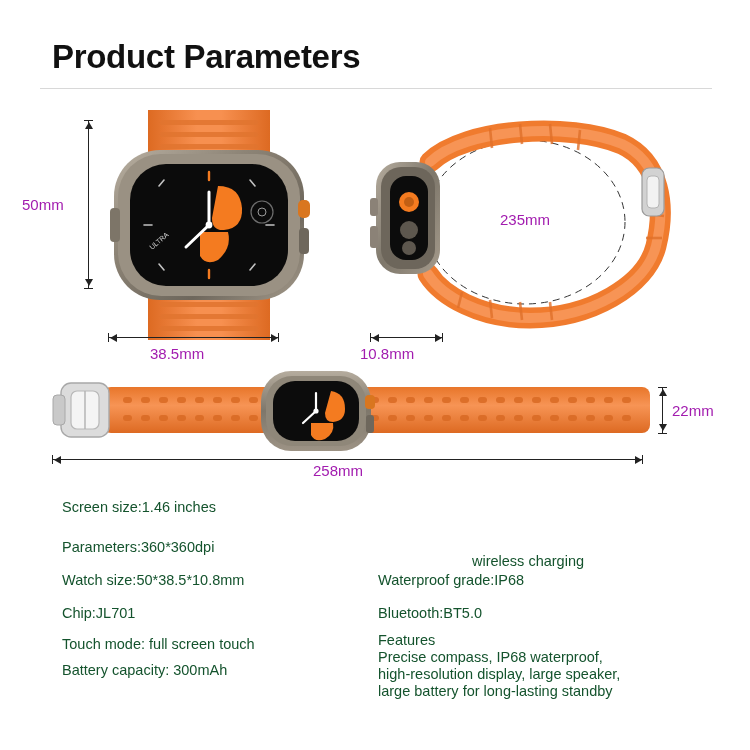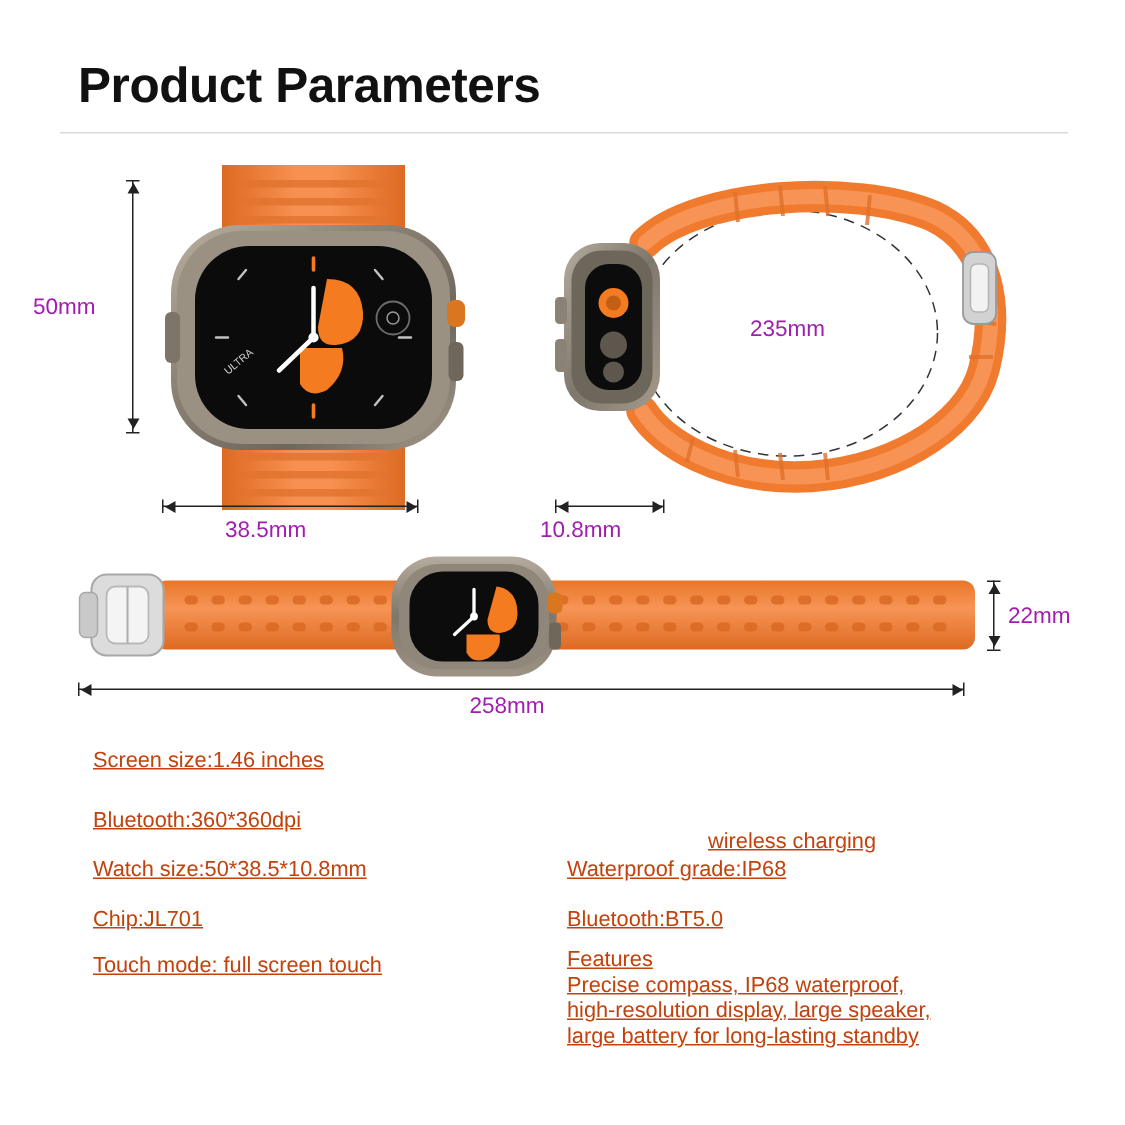--- a/index.html
+++ b/index.html
@@ -83,24 +83,23 @@
   .arrow.down {
     border-left: 4px solid transparent;
     border-right: 4px solid transparent;
     border-top: 7px solid #222;
   }
 
   
   .spec {
     position: absolute;
     font-size: 14.5px;
-    color: #c2410c;
+    color: #14532d;
     line-height: 1.35;
     white-space: pre-line;
-    text-decoration: underline;
   }
 
   svg { display: block; }
 </style>
 </head>
 <body>
 
 <div class="page">
 
   <div class="title">Product Parameters</div>
@@ -352,24 +351,25 @@
   <div class="dim" style="left:672px; top:402px;">22mm</div>
 
   <div class="mline h" style="left:52px; top:459px; width:590px;"></div>
   <div class="cap v" style="left:52px; top:455px;"></div>
   <div class="cap v" style="left:642px; top:455px;"></div>
   <div class="arrow left" style="left:54px; top:456px;"></div>
   <div class="arrow right" style="left:635px; top:456px;"></div>
   <div class="dim" style="left:313px; top:462px;">258mm</div>
 
   <div class="spec" style="left:62px; top:498px;">Screen size:1.46 inches</div>
-  <div class="spec" style="left:62px; top:538px;">Bluetooth:360*360dpi</div>
+  <div class="spec" style="left:62px; top:538px;">Parameters:360*360dpi</div>
   <div class="spec" style="left:62px; top:571px;">Watch size:50*38.5*10.8mm</div>
   <div class="spec" style="left:62px; top:604px;">Chip:JL701</div>
   <div class="spec" style="left:62px; top:635px;">Touch mode: full screen touch</div>
+  <div class="spec" style="left:62px; top:661px;">Battery capacity: 300mAh</div>
 
   <div class="spec" style="left:472px; top:552px;">wireless charging</div>
   <div class="spec" style="left:378px; top:571px;">Waterproof grade:IP68</div>
   <div class="spec" style="left:378px; top:604px;">Bluetooth:BT5.0</div>
   <div class="spec" style="left:378px; top:631px;">Features</div>
   <div class="spec" style="left:378px; top:648px;">Precise compass, IP68 waterproof,</div>
   <div class="spec" style="left:378px; top:665px;">high-resolution display, large speaker,</div>
   <div class="spec" style="left:378px; top:682px;">large battery for long-lasting standby</div>
 
 </div>

